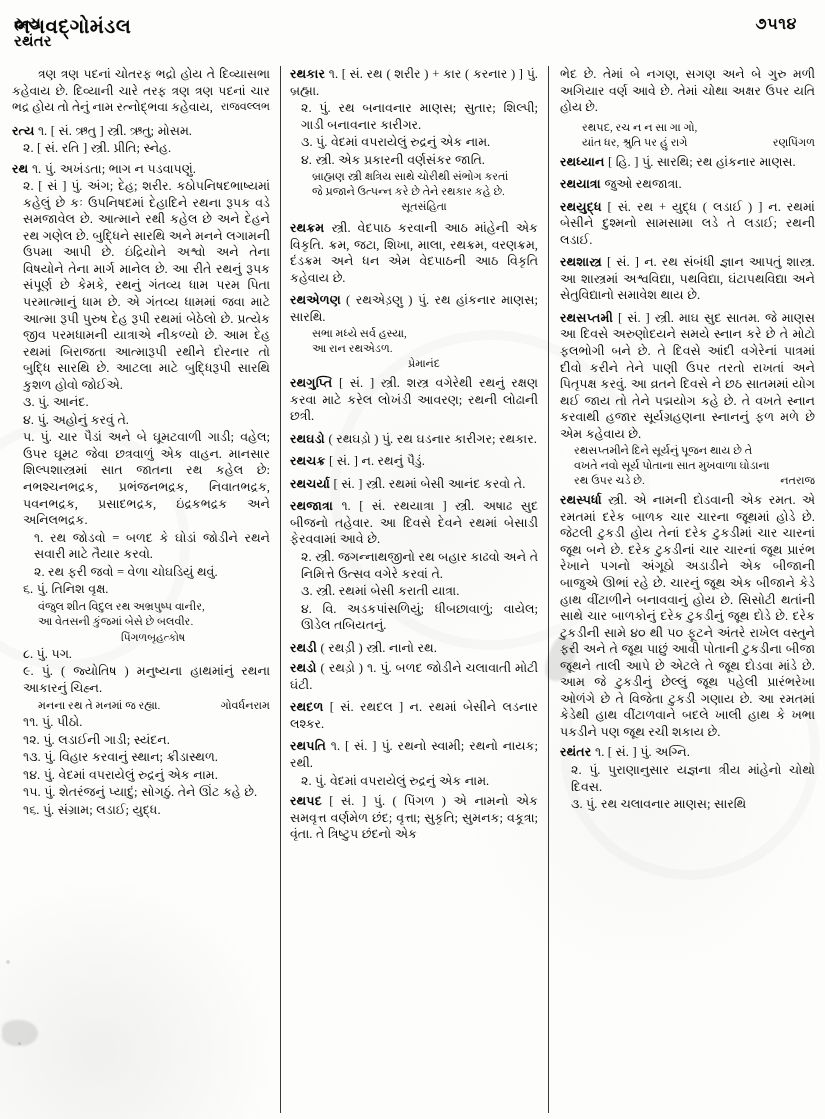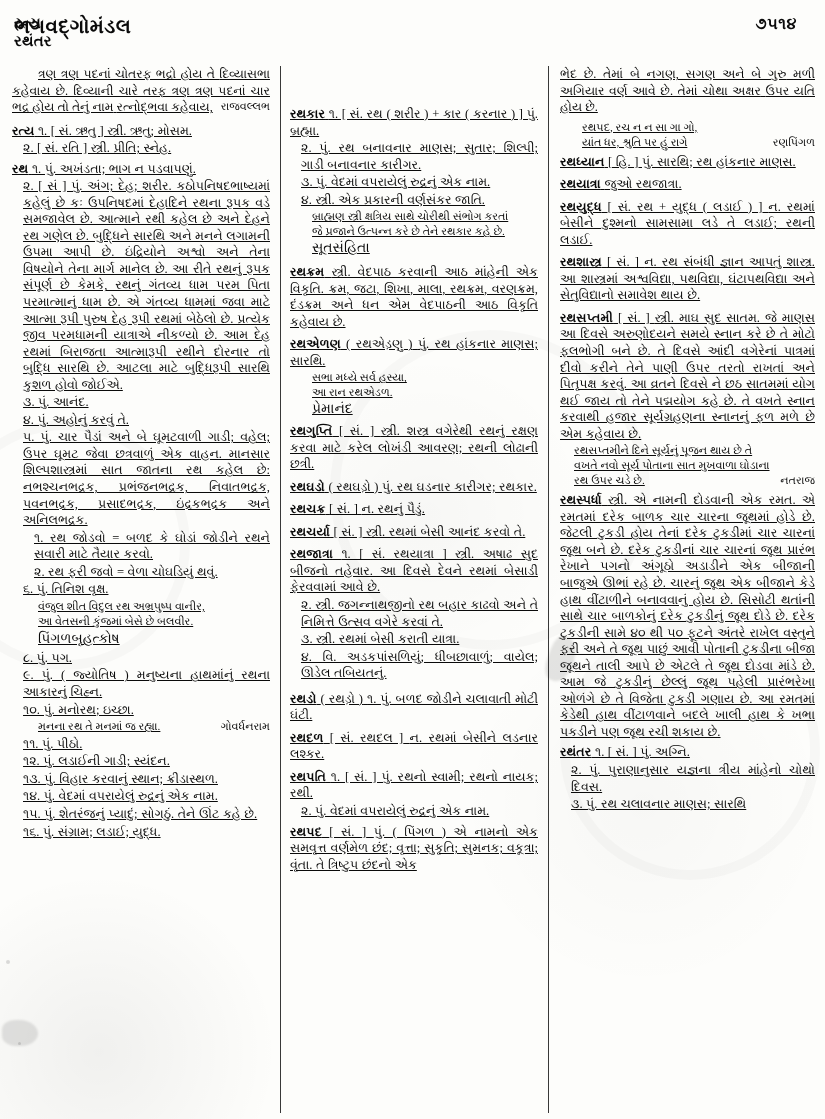--- a/index.html
+++ b/index.html
@@ -68,29 +68,28 @@
 
   
   .columns {
     position: absolute;
     top: 66px;
     left: 12px;
     right: 10px;
     bottom: 6px;
     display: flex;
     gap: 0;
-    text-decoration: underline;
   }
   .col {
     position: relative;
     box-sizing: border-box;
     overflow: hidden;
   }
   .col-1 { width: 268px; padding-right: 10px; }
-  .col-2 { width: 268px; padding-left: 10px; padding-right: 10px; margin-top: 40px; }
+  .col-2 { width: 268px; padding-left: 10px; padding-right: 10px; }
   .col-3 { width: 267px; padding-left: 12px; }
   .col-rule {
     position: absolute;
     top: 0;
     bottom: 0;
     width: 1px;
     background: #151515;
     opacity: 0.85;
   }
   .rule-1 { left: 268px; }
@@ -126,22 +125,22 @@
   .quote {
     font-size: 11.2px;
     line-height: 1.34;
     margin: 1px 0 1px 0;
     padding-left: 22px;
     text-align: left;
   }
   .quote-line { display: block; }
   .attrib {
     display: block;
-    text-align: left;
-    font-size: 14px;
+    text-align: center;
+    font-size: 11px;
     line-height: 1.34;
     padding-right: 2px;
   }
   .attrib-inline {
     float: right;
     font-size: 11.2px;
   }
   .clearfix::after { content: ""; display: block; clear: both; }
 
   .gap { height: 5px; }
@@ -239,21 +238,20 @@
         <p class="para sense">૬. પું. તિનિશ વૃક્ષ.</p>
 
         <div class="verse">
           <span class="quote-line">વંજુલ શીત વિદુલ રથ અભ્રપુષ્પ વાનીર,</span>
           <span class="quote-line">આ વેતસની કુંજમાં બેસે છે બલવીર.</span>
           <span class="attrib">પિંગળબૃહત્કોષ</span>
         </div>
 
         <p class="para sense">૮. પું. પગ.</p>
         <p class="para sense">૯. પું. ( જ્યોતિષ ) મનુષ્યના હાથમાંનું રથના આકારનું ચિહ્ન.</p>
-        <p class="para sense">૧૦. પું. મનોરથ; ઇચ્છા.</p>
 
         <div class="verse clearfix">
           <span class="attrib-inline">ગોવર્ધનરામ</span>
           <span class="quote-line">મનના રથ તે મનમાં જ રહ્યા.</span>
         </div>
 
         <p class="para sense">૧૧. પું. પીઠો.</p>
         <p class="para sense">૧૨. પું. લડાઈની ગાડી; સ્યંદન.</p>
         <p class="para sense">૧૩. પું. વિહાર કરવાનું સ્થાન; ક્રીડાસ્થળ.</p>
         <p class="para sense">૧૪. પું. વેદમાં વપરાયેલું રુદ્રનું એક નામ.</p>
@@ -342,20 +340,27 @@
         <p class="para lead">
           <span class="hw">રથજાત્રા</span>
           <span>૧. [ સં. રથયાત્રા ] સ્ત્રી. અષાઢ સુદ બીજનો તહેવાર. આ દિવસે દેવને રથમાં બેસાડી ફેરવવામાં આવે છે.</span>
         </p>
         <p class="para sense">૨. સ્ત્રી. જગન્નાથજીનો રથ બહાર કાઢવો અને તે નિમિત્તે ઉત્સવ વગેરે કરવાં તે.</p>
         <p class="para sense">૩. સ્ત્રી. રથમાં બેસી કરાતી યાત્રા.</p>
         <p class="para sense">૪. વિ. અડકપાંસળિયું; ધીબછાવાળું; વાયેલ; ઊડેલ તબિયતનું.</p>
       </div>
       <div class="gap"></div>
 
+      <div class="entry">
+        <p class="para lead">
+          <span class="hw">રથડી</span>
+          <span>( રથડ઼ી )</span>
+          <span>સ્ત્રી. નાનો રથ.</span>
+        </p>
+      </div>
       <div class="gap-sm"></div>
 
       <div class="entry">
         <p class="para lead">
           <span class="hw">રથડો</span>
           <span>( રથડ઼ો )</span>
           <span>૧. પું. બળદ જોડીને ચલાવાતી મોટી ઘંટી.</span>
         </p>
       </div>
       <div class="gap"></div>

